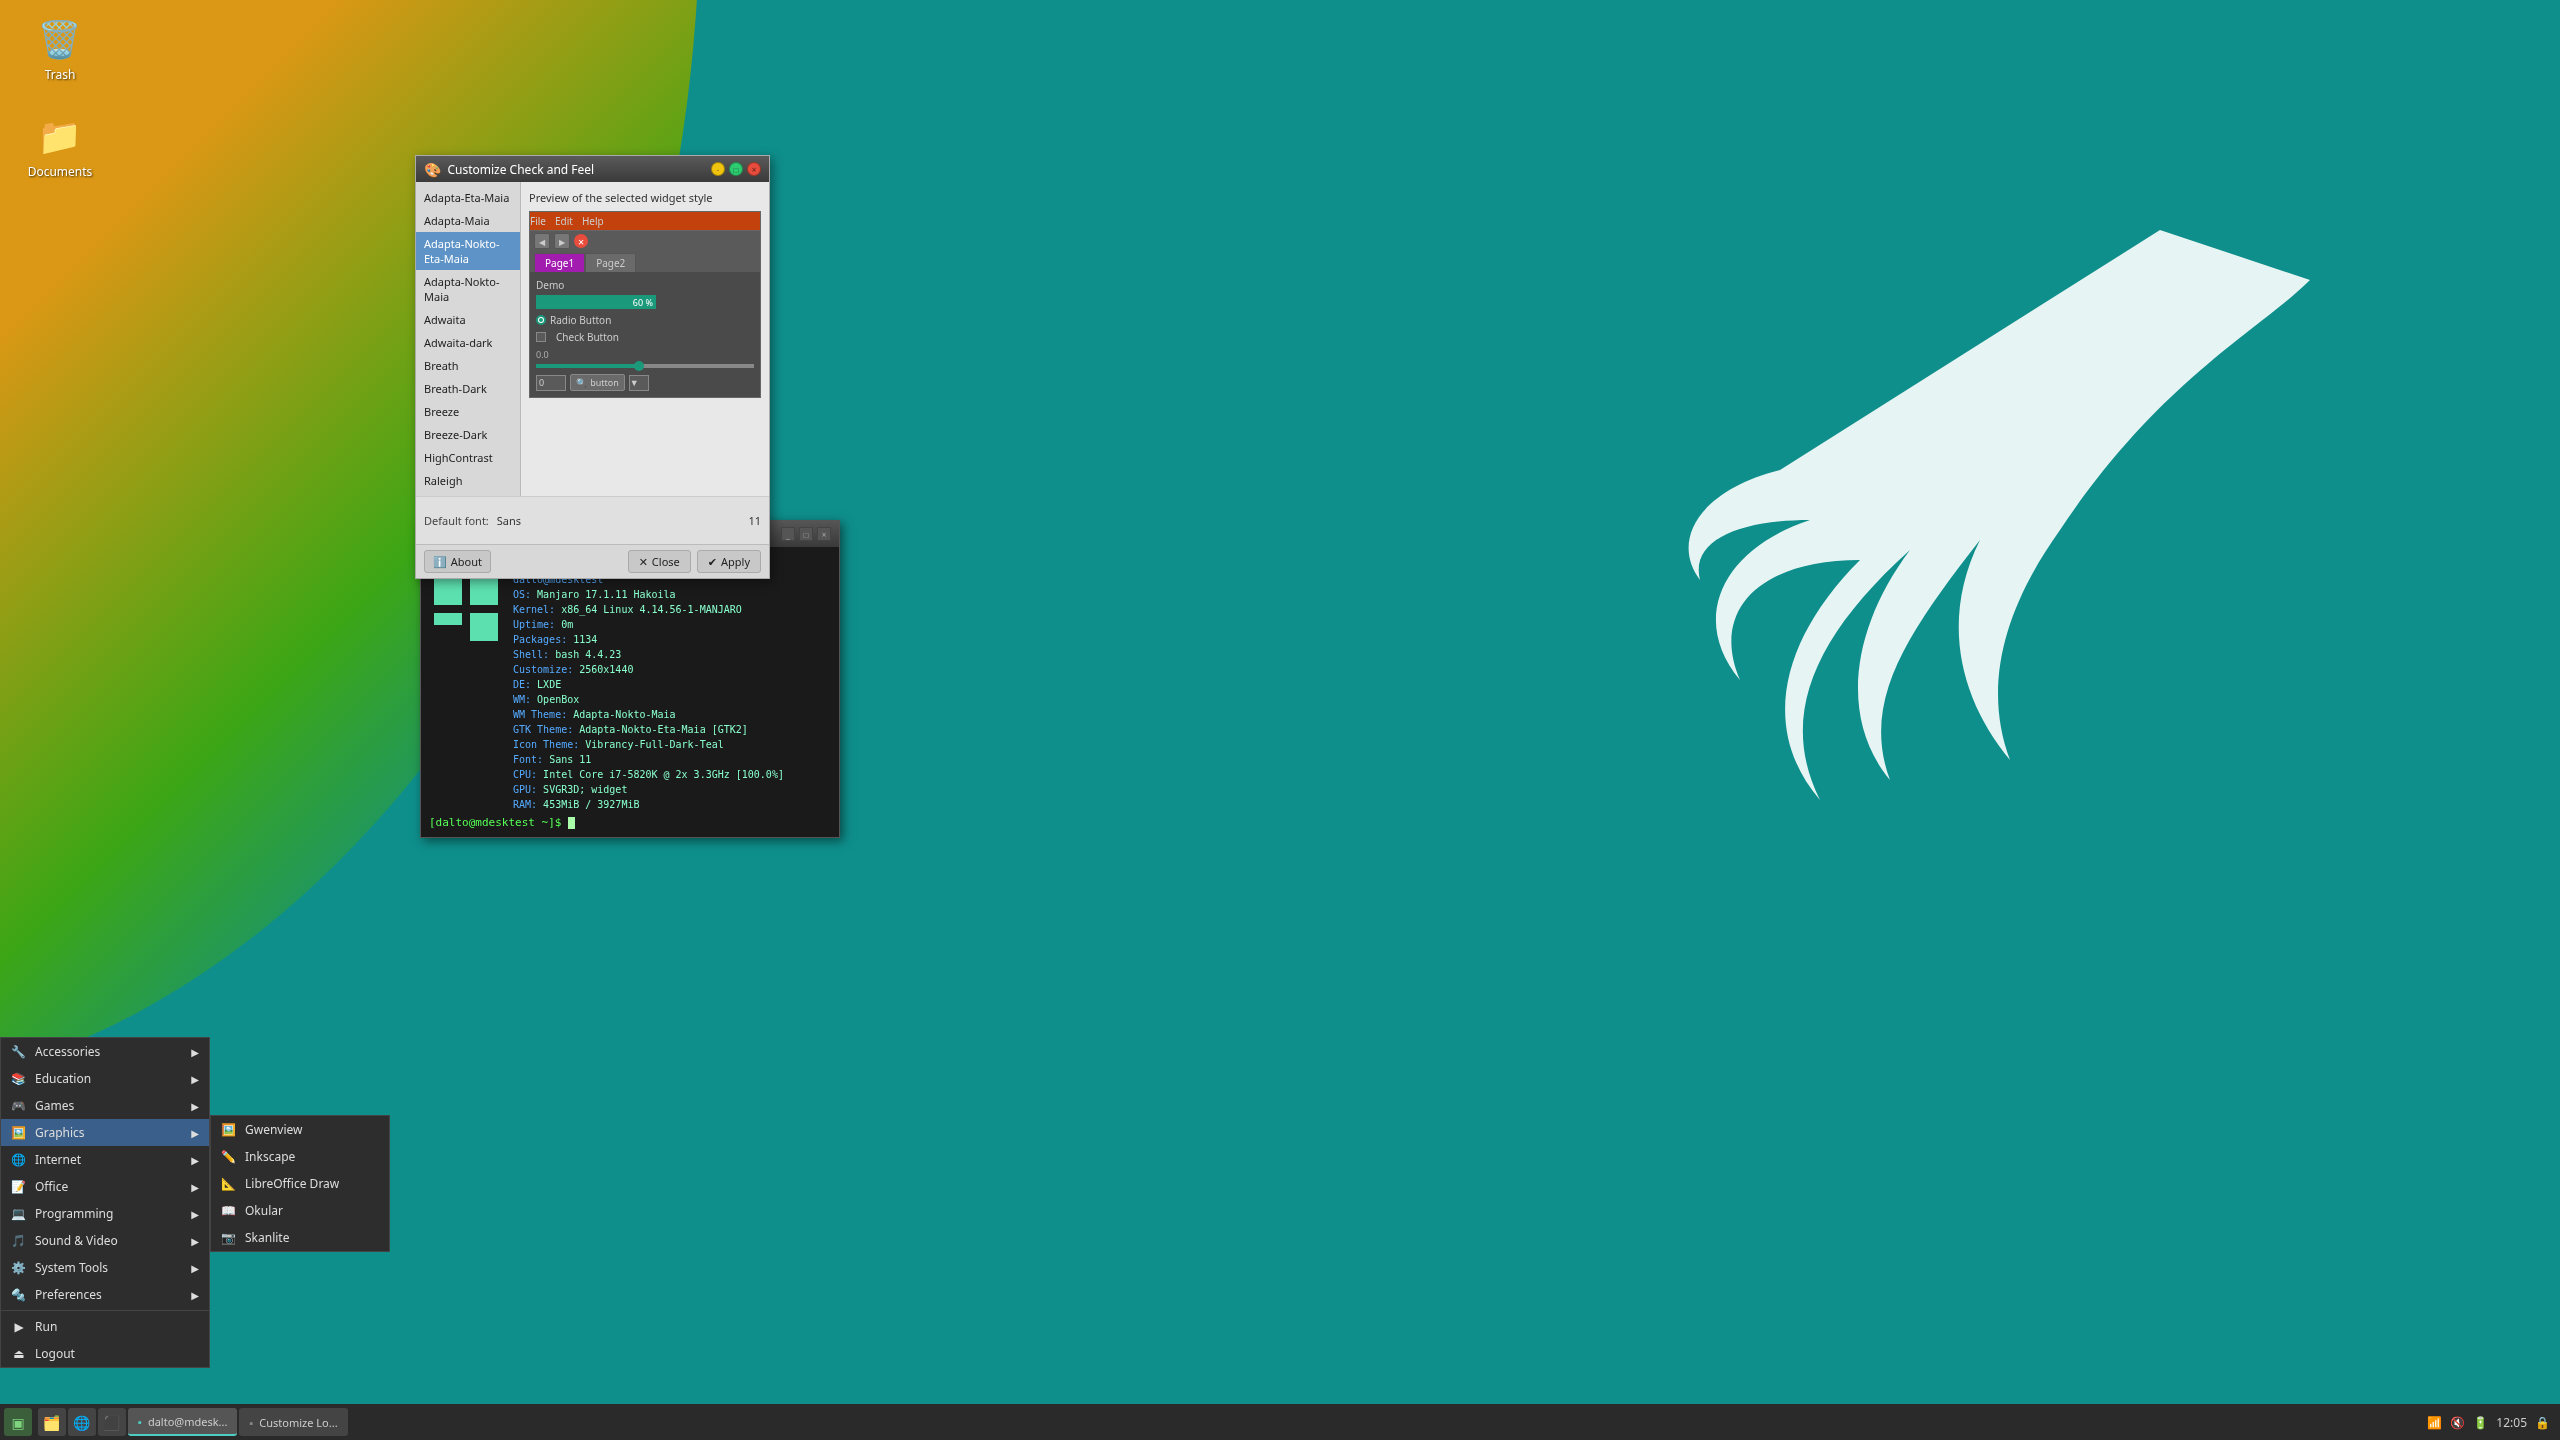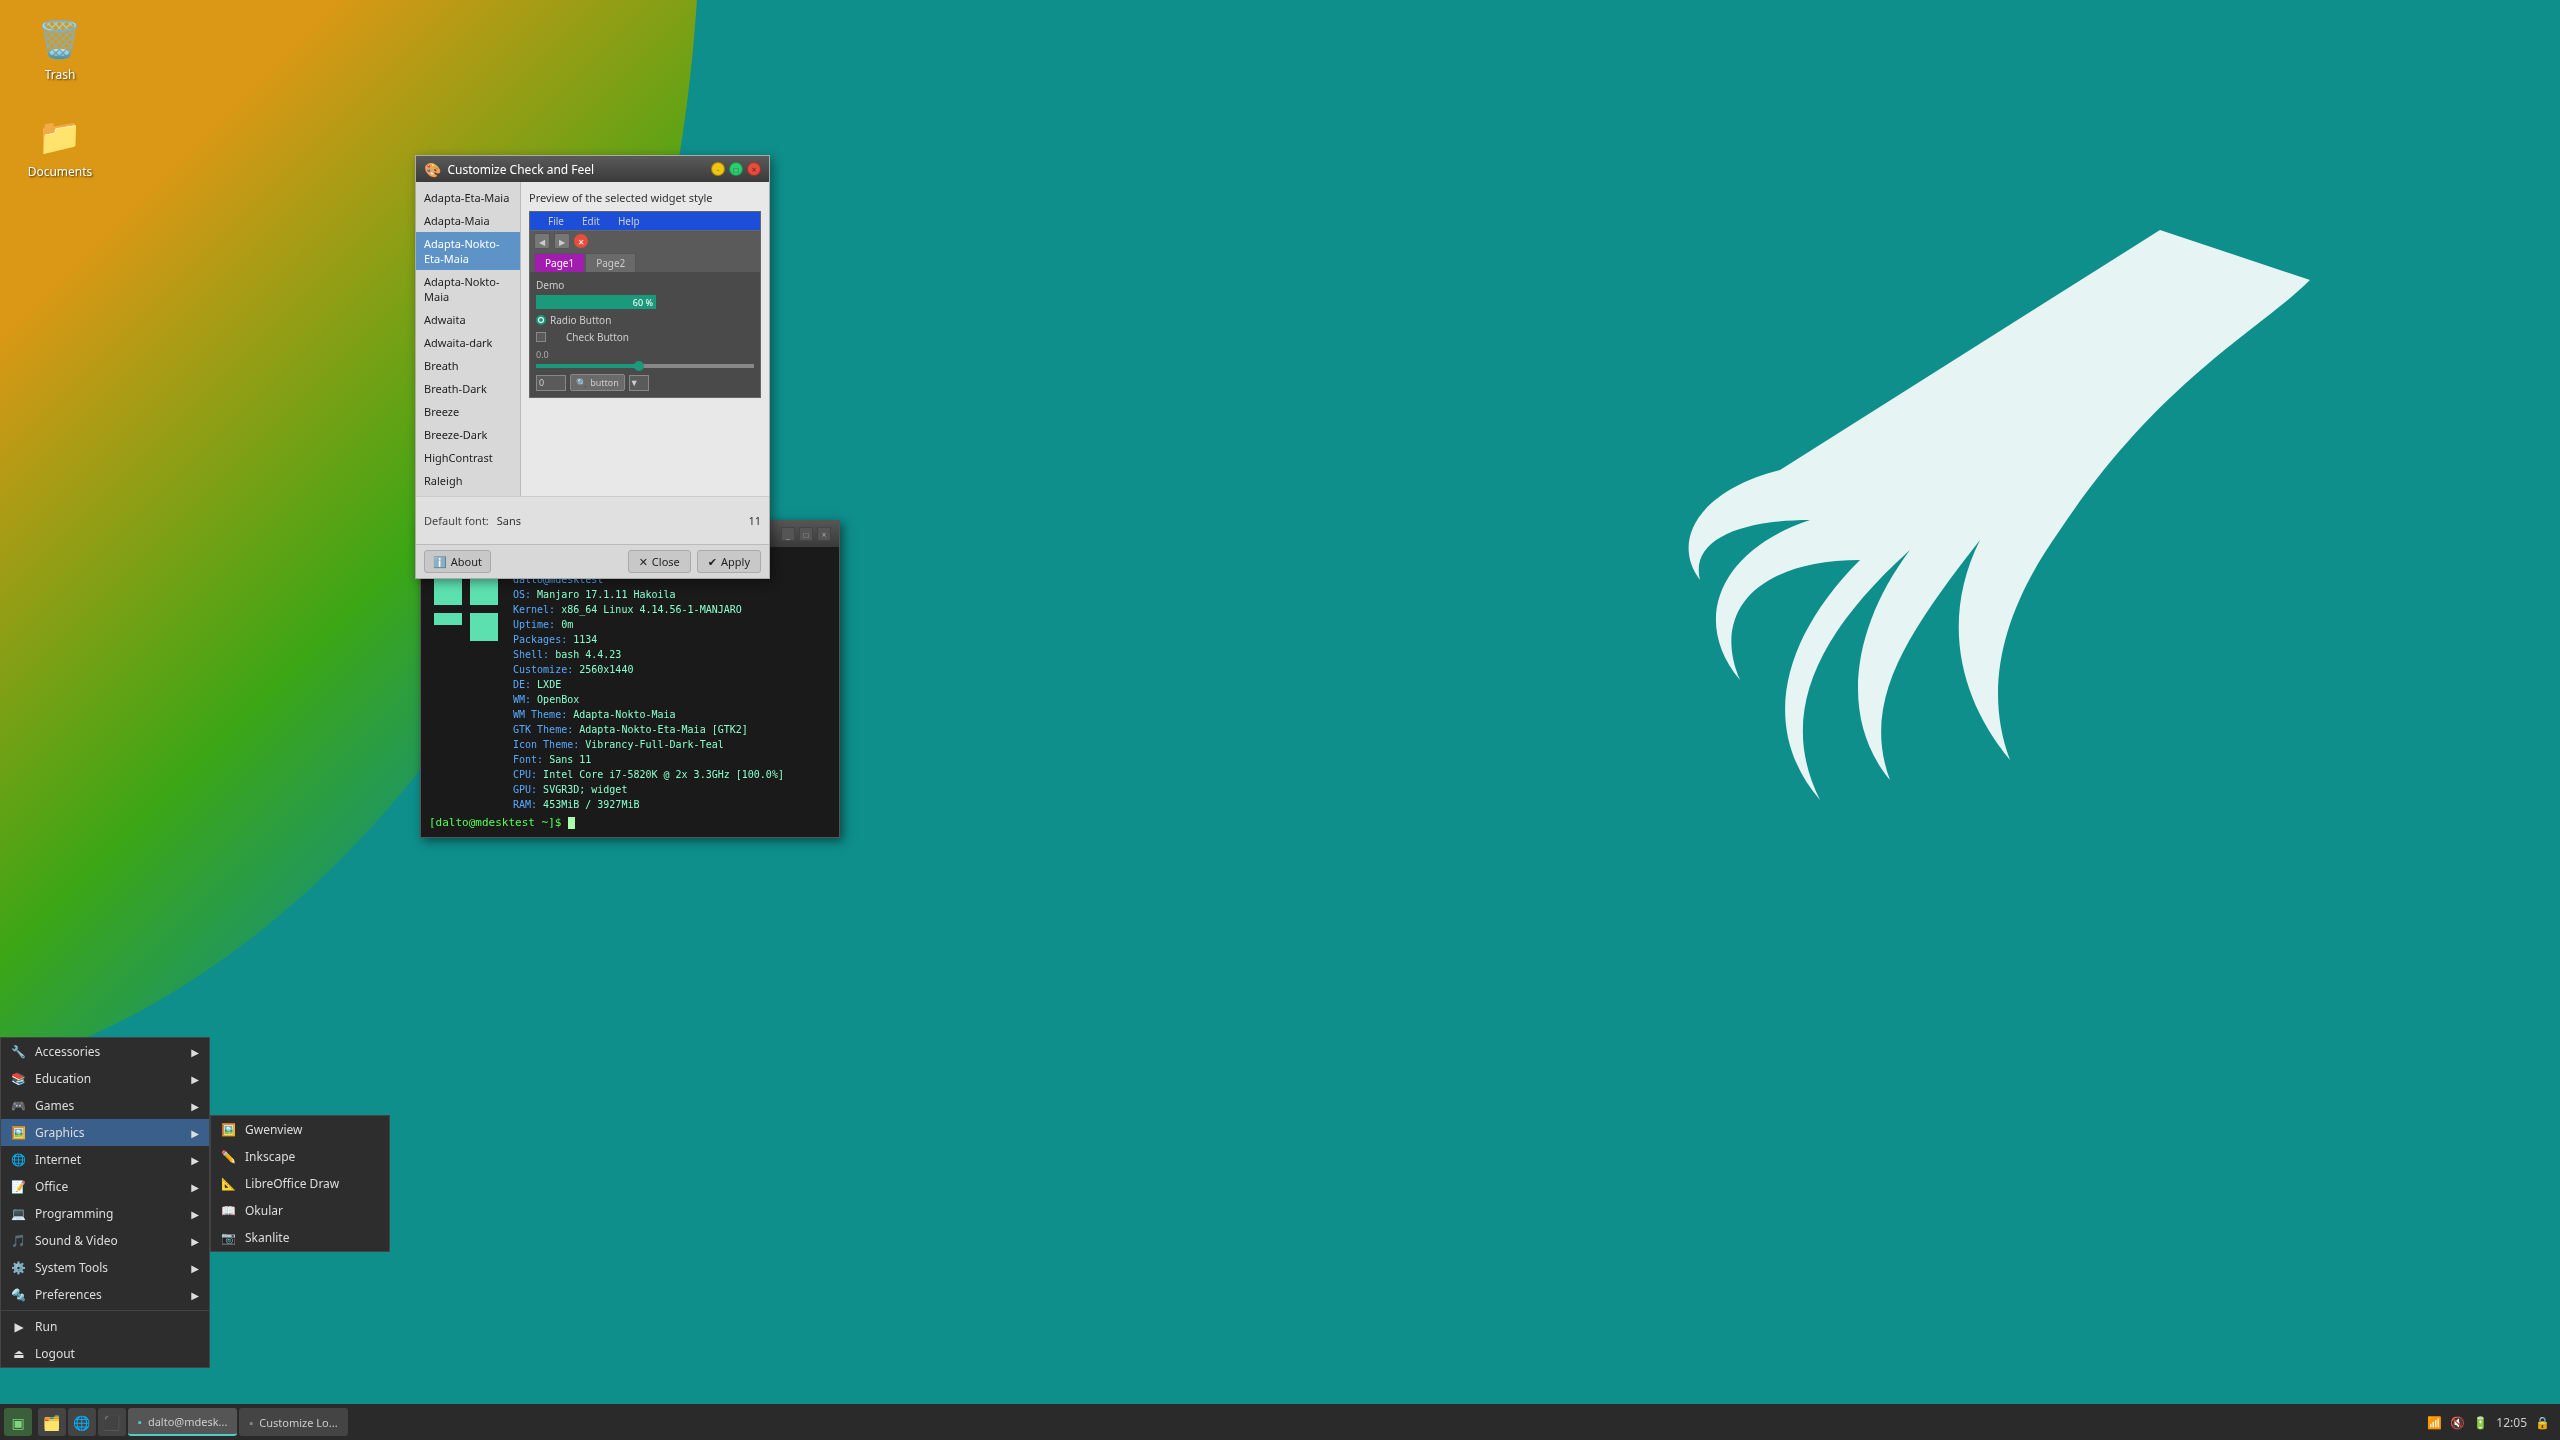--- a/index.html
+++ b/index.html
@@ -333,24 +333,24 @@
     }
 
     .preview-box {
       background: #4a4a4a;
       border: 1px solid #666;
       min-height: 160px;
       font-size: 11px;
     }
 
     .preview-box-menubar {
-      background: #1d4ed8;
-      display: flex;
-      padding: 2px 18px;
-      gap: 18px;
+      background: #c2410c;
+      display: flex;
+      padding: 2px 0;
+      gap: 9px;
     }
 
     .preview-box-menubar span {
       color: #ccc;
       font-size: 10px;
       cursor: pointer;
     }
 
     .preview-box-toolbar {
       background: #5a5a5a;
@@ -450,21 +450,21 @@
       content: '';
       width: 4px;
       height: 4px;
       border-radius: 50%;
       background: #1a9a7a;
     }
 
     .preview-checkbox {
       display: flex;
       align-items: center;
-      gap: 20px;
+      gap: 10px;
       color: #ccc;
       font-size: 10px;
       margin-bottom: 4px;
     }
 
     .preview-checkbox-box {
       width: 10px;
       height: 10px;
       border: 1px solid #888;
       background: #5a5a5a;

